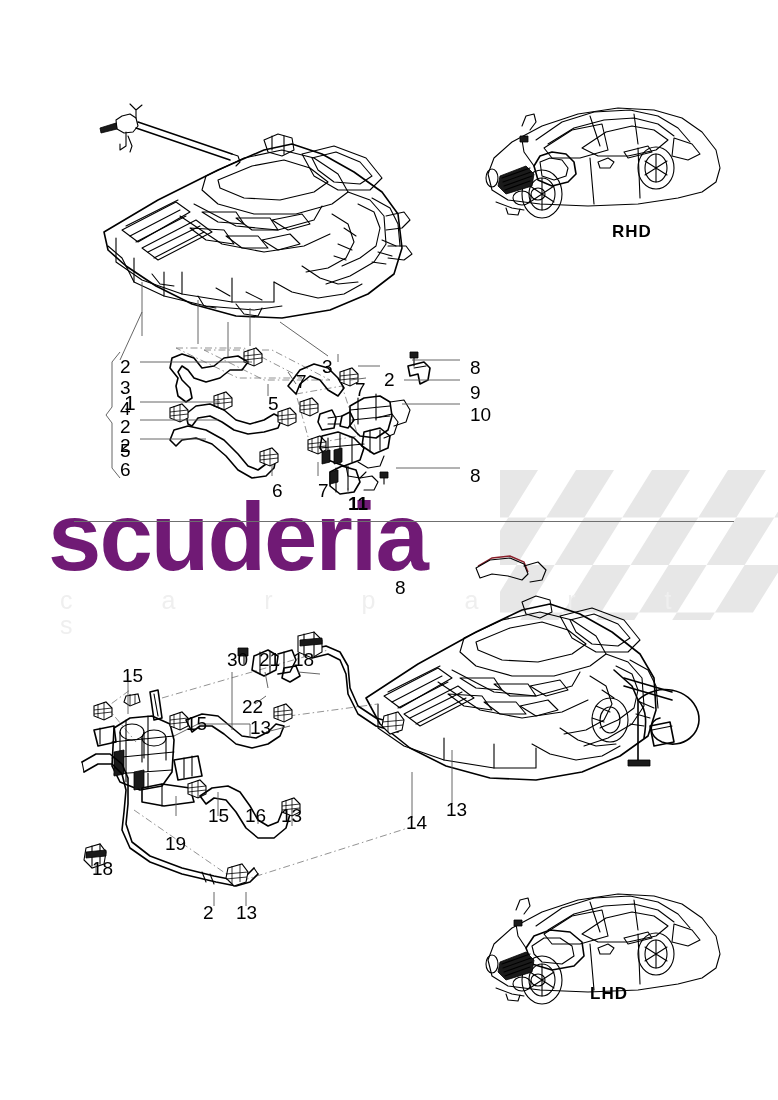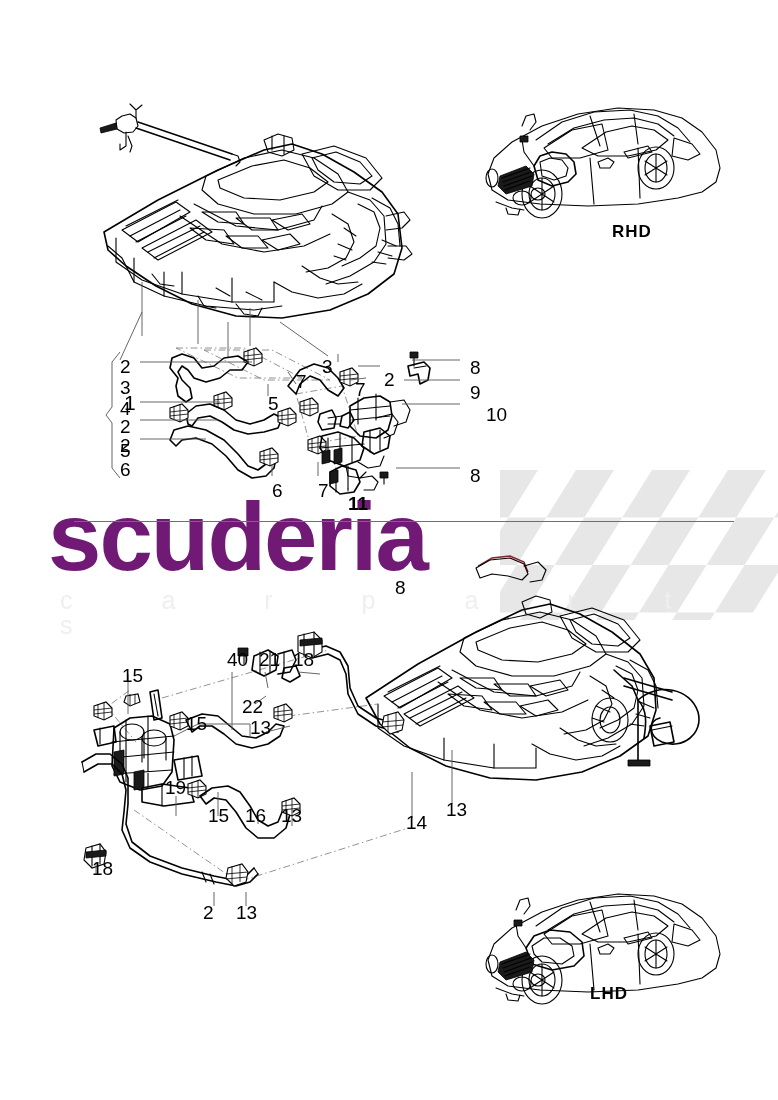--- a/index.html
+++ b/index.html
@@ -553,32 +553,32 @@
       <div class="lbl" style="left: 120px; top: 460px;">6</div>
       <div class="lbl" style="left: 322px; top: 357px;">3</div>
       <div class="lbl" style="left: 296px; top: 372px;">7</div>
       <div class="lbl" style="left: 384px; top: 370px;">2</div>
       <div class="lbl" style="left: 355px; top: 380px;">7</div>
       <div class="lbl" style="left: 268px; top: 394px;">5</div>
       <div class="lbl" style="left: 272px; top: 481px;">6</div>
       <div class="lbl" style="left: 318px; top: 481px;">7</div>
       <div class="lbl" style="left: 470px; top: 358px;">8</div>
       <div class="lbl" style="left: 470px; top: 383px;">9</div>
-      <div class="lbl" style="left: 470px; top: 405px; margin-left: 16px;">10</div>
+      <div class="lbl" style="left: 470px; top: 405px;">10</div>
       <div class="lbl" style="left: 470px; top: 466px;">8</div>
       <div class="lbl" style="left: 348px; top: 494px; font-weight: bold;">11</div>
       <div class="lbl" style="left: 395px; top: 578px;">8</div>
       <div class="lbl" style="left: 122px; top: 666px;">15</div>
-      <div class="lbl" style="left: 227px; top: 650px;">40</div>
+      <div class="lbl" style="left: 227px; top: 650px;">30</div>
       <div class="lbl" style="left: 259px; top: 650px;">21</div>
       <div class="lbl" style="left: 293px; top: 650px;">18</div>
       <div class="lbl" style="left: 242px; top: 697px; text-align: center;">22</div>
       <div class="lbl" style="left: 186px; top: 714px;">15</div>
       <div class="lbl" style="left: 250px; top: 718px;">13</div>
-      <div class="lbl" style="left: 165px; top: 778px;">19</div>
+      <div class="lbl" style="left: 165px; top: 834px;">19</div>
       <div class="lbl" style="left: 208px; top: 806px;">15</div>
       <div class="lbl" style="left: 245px; top: 806px;">16</div>
       <div class="lbl" style="left: 281px; top: 806px;">13</div>
       <div class="lbl" style="left: 406px; top: 813px;">14</div>
       <div class="lbl" style="left: 446px; top: 800px;">13</div>
       <div class="lbl" style="left: 92px; top: 859px;">18</div>
       <div class="lbl" style="left: 203px; top: 903px;">2</div>
       <div class="lbl" style="left: 236px; top: 903px;">13</div>
     </div>
 

